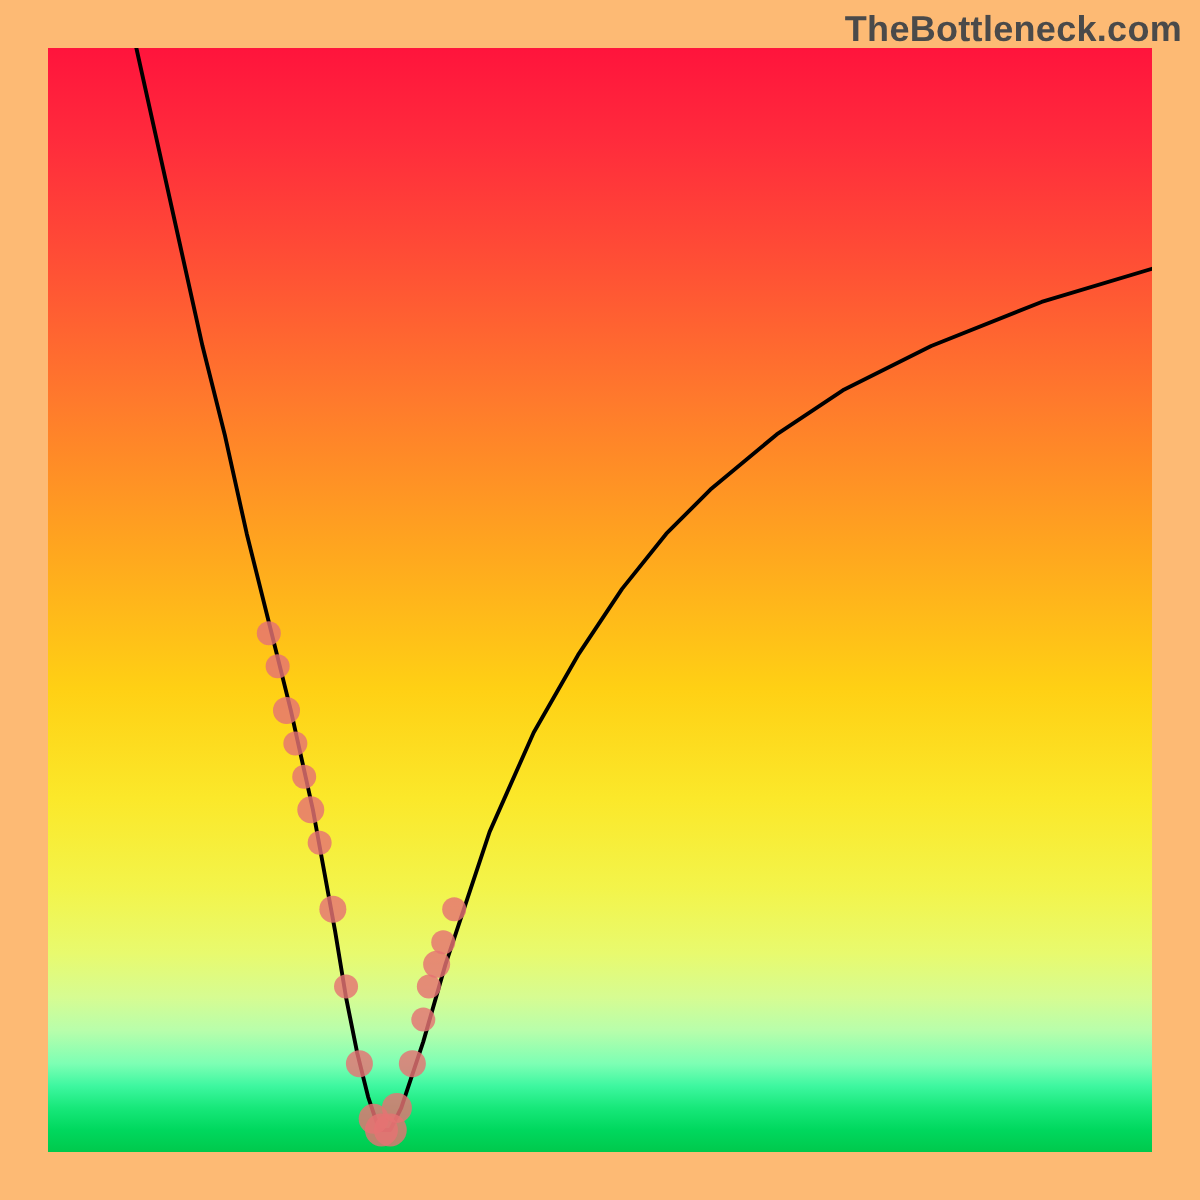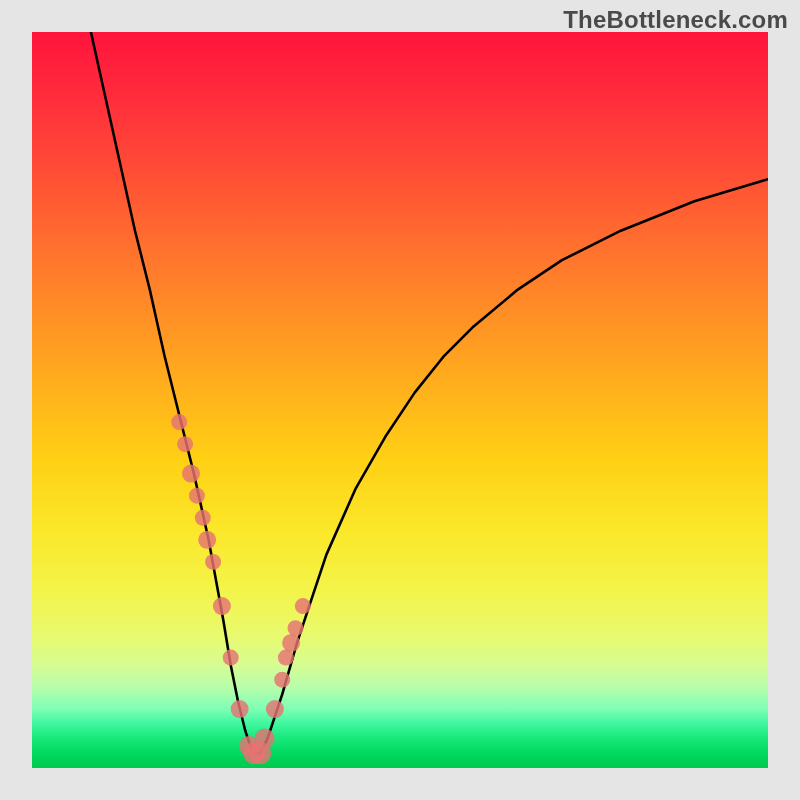--- a/index.html
+++ b/index.html
@@ -10,21 +10,21 @@
     background: #000;
     overflow: hidden;
     font-family: Arial, Helvetica, sans-serif;
   }
   .frame {
     position: absolute;
     left: 0;
     top: 0;
     width: 800px;
     height: 800px;
-    background: #e5e5e5;
+    background: #fdba74;
   }
   .plot-area {
     position: absolute;
     left: 32px;
     top: 32px;
     width: 736px;
     height: 736px;
     
     background: linear-gradient(to bottom,
       #ff143c 0%,

